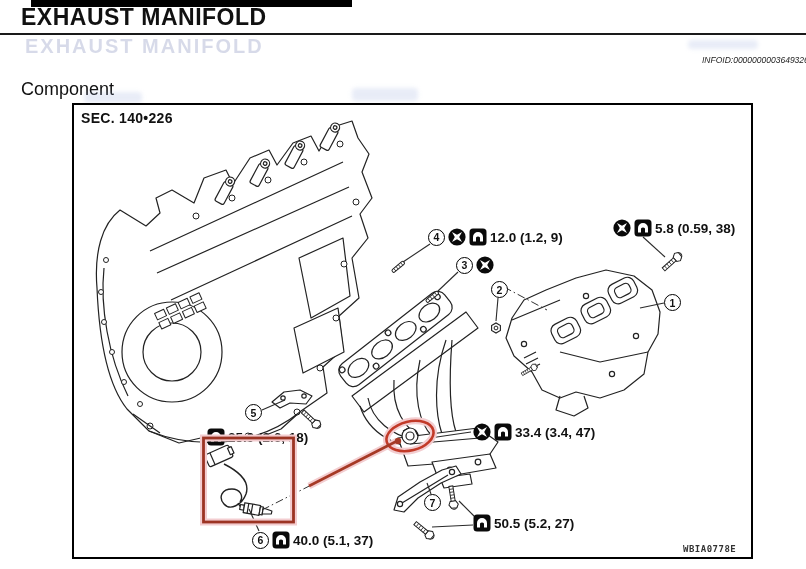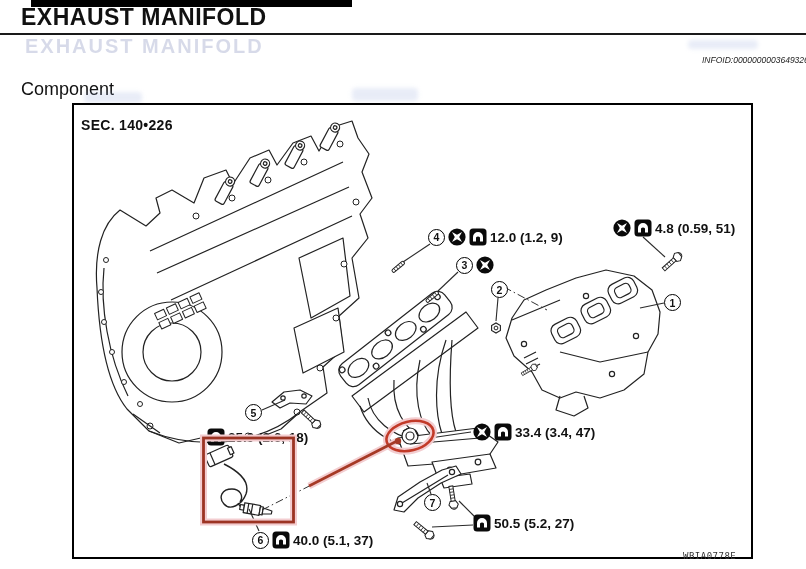--- a/index.html
+++ b/index.html
@@ -9,23 +9,23 @@
   }
   .abs{position:absolute;}
   .hdr-bar{left:31px;top:0;width:321px;height:7px;background:#000;}
   .page-title{left:21px;top:4px;font-size:23px;font-weight:bold;letter-spacing:.5px;white-space:nowrap;}
   .title-ghost{left:25px;top:35px;font-size:20px;font-weight:bold;letter-spacing:2px;color:#7d88b8;opacity:.30;white-space:nowrap;}
   .hdr-rule{left:0;top:33px;width:806px;height:2px;background:#1a1a1a;}
   .page-subtitle{left:21px;top:43px;font-size:18px;margin-top:36px;}
   .infoid{left:702px;top:55px;font-size:8.5px;font-style:italic;color:#222;white-space:nowrap;}
   .frame{left:72px;top:103px;width:677px;height:452px;border:2px solid #000;background:#fff;}
   .sec-label{left:81px;top:110px;font-size:14px;font-weight:bold;letter-spacing:.3px;}
-  .fig-code{left:683px;top:544px;font-size:9px;font-family:"DejaVu Sans Mono",monospace;color:#333;letter-spacing:.5px;}
+  .fig-code{left:683px;top:544px;font-size:9px;font-family:"DejaVu Sans Mono",monospace;color:#333;letter-spacing:.5px;font-weight:bold;}
   .artwork{left:0;top:0;width:806px;height:569px;pointer-events:none;z-index:1;}
-  .labels{z-index:2;margin-top:7px;}
+  .labels{z-index:2;}
   .overlay{left:0;top:0;width:806px;height:569px;pointer-events:none;z-index:3;}
   .spec{position:absolute;display:flex;align-items:center;gap:3px;font-size:13.5px;font-weight:bold;white-space:nowrap;z-index:2;}
   .co{width:15px;height:15px;border:1.6px solid #000;border-radius:50%;background:#fff;
       display:flex;align-items:center;justify-content:center;font-size:10.5px;font-weight:bold;flex:none;z-index:2;}
   .sicon{width:18px;height:18px;flex:none;display:block;}
   .smudge{background:rgba(140,160,215,.20);filter:blur(2px);border-radius:4px;}
 </style>
 </head>
 <body>
 
@@ -256,21 +256,21 @@
 
 <div class="spec" style="left:613px;top:219px">
   <svg class="sicon" viewBox="0 0 18 18">
       <circle cx="9" cy="9" r="8.6" fill="#0a0a0a"></circle>
       <path d="M4,4 L9,6.8 L14,4 L11.2,9 L14,14 L9,11.2 L4,14 L6.8,9 Z" fill="#fff"></path>
     </svg>
   <svg class="sicon" viewBox="0 0 18 18">
       <rect x=".5" y=".5" width="17" height="17" rx="3.5" fill="#0a0a0a"></rect>
       <path d="M4,13.5 L4,9 A5,5 0 0 1 14,9 L14,13.5 L11,13.5 L11,9.5 A2.5,2.5 0 0 0 7,9.5 L7,13.5 Z" fill="#fff"></path>
     </svg>
-  <span>4.8 (0.59, 51)</span>
+  <span>5.8 (0.59, 38)</span>
 </div>
 
 <div class="spec" style="left:473px;top:423px">
   <svg class="sicon" viewBox="0 0 18 18">
       <circle cx="9" cy="9" r="8.6" fill="#0a0a0a"></circle>
       <path d="M4,4 L9,6.8 L14,4 L11.2,9 L14,14 L9,11.2 L4,14 L6.8,9 Z" fill="#fff"></path>
     </svg>
   <svg class="sicon" viewBox="0 0 18 18">
       <rect x=".5" y=".5" width="17" height="17" rx="3.5" fill="#0a0a0a"></rect>
       <path d="M4,13.5 L4,9 A5,5 0 0 1 14,9 L14,13.5 L11,13.5 L11,9.5 A2.5,2.5 0 0 0 7,9.5 L7,13.5 Z" fill="#fff"></path>

